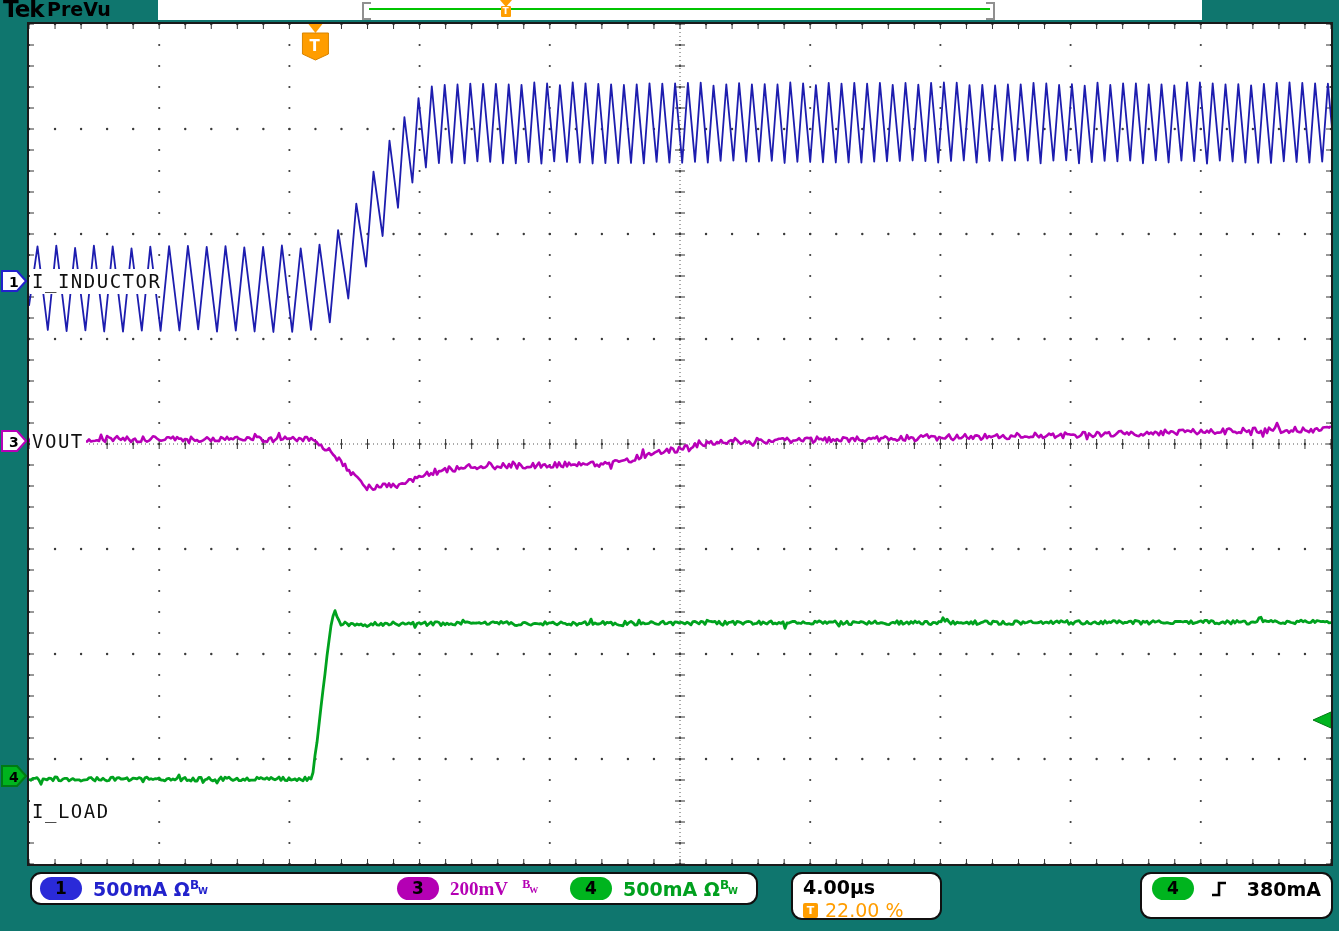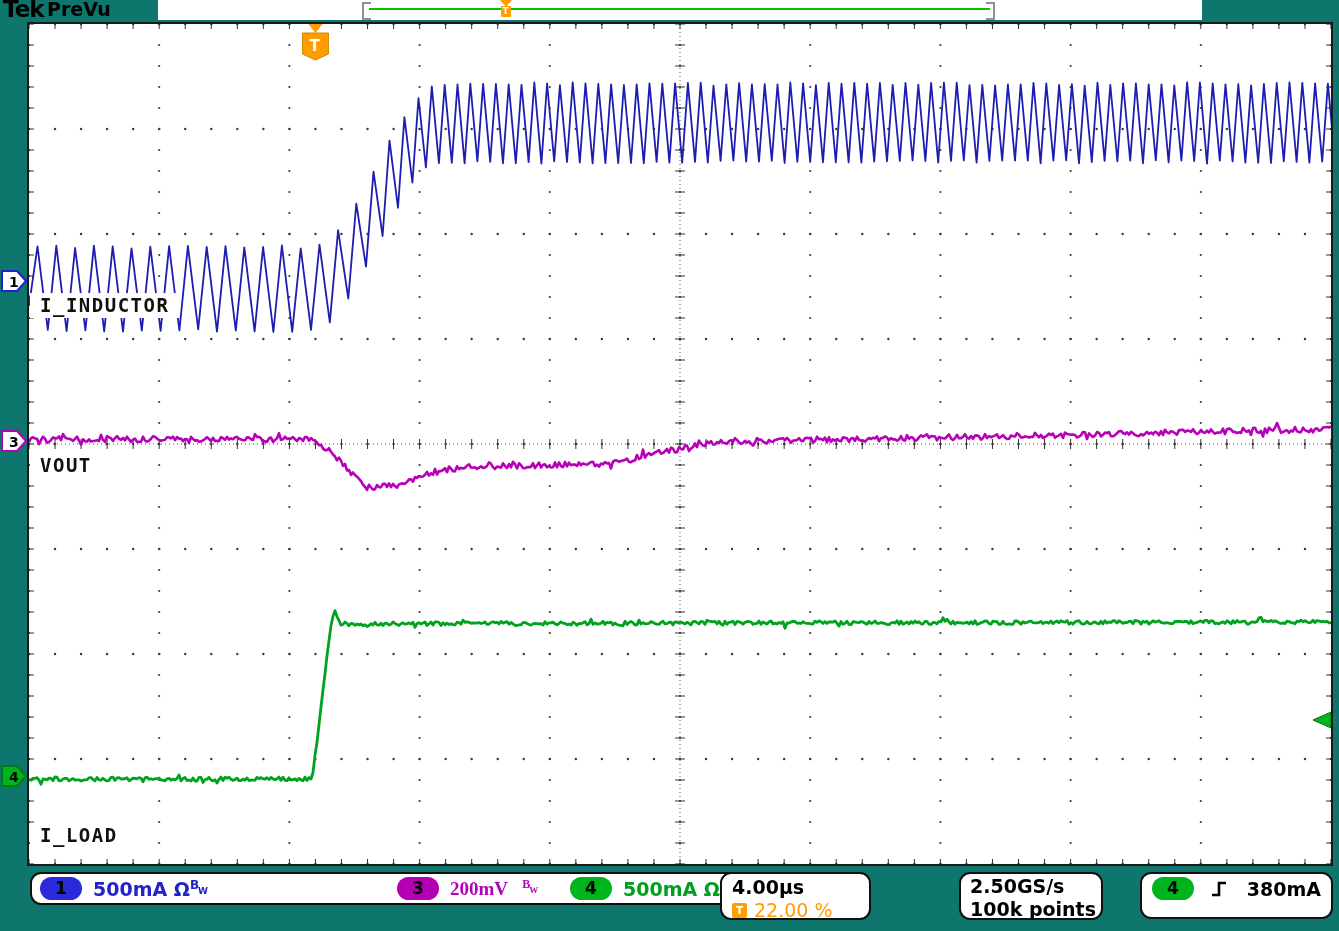--- a/index.html
+++ b/index.html
@@ -14,29 +14,29 @@
   .rbr-l{border-left:2px solid #909090;border-top:2px solid #909090;border-bottom:2px solid #909090;}
   .rbr-r{border-right:2px solid #909090;border-top:2px solid #909090;border-bottom:2px solid #909090;}
   .rec-trig{position:absolute;top:0;width:12px;height:18px;}
   .rec-trig .arr{position:absolute;left:0;top:0;width:0;height:0;border-left:6px solid transparent;border-right:6px solid transparent;border-top:7px solid #ff9d00;}
   .rec-trig .body{position:absolute;left:1px;top:6px;width:10px;height:11px;background:#ff9d00;border-radius:1px;
                   color:#fff;font-size:9px;font-weight:800;text-align:center;line-height:11px;}
   
   .graticule{position:absolute;left:27px;top:22px;width:1306px;height:844px;background:#fff;
              border:2px solid #1a1a1a;box-sizing:border-box;}
   .graticule svg.plot{position:absolute;left:0;top:0;width:100%;height:100%;}
-  .wave-label{position:absolute;left:1px;background:#fff;color:#101010;padding:0 10px;
+  .wave-label{position:absolute;left:1px;background:#fff;color:#101010;padding:0 2px;
               font-family:"DejaVu Sans Mono","Liberation Mono",monospace;
-              font-size:19px;font-weight:700;letter-spacing:1.5px;line-height:25px;z-index:5;margin-top:24px;}
+              font-size:19px;font-weight:400;letter-spacing:1.5px;line-height:25px;z-index:5;}
   
   .chmark{position:absolute;left:1px;width:26px;height:22px;z-index:6;}
   
   .box{position:absolute;background:#fff;border:2px solid #101010;border-radius:11px;box-sizing:border-box;}
   .box-ch{left:30px;top:872px;width:728px;height:33px;}
-  .box-time{left:720px;top:872px;width:151px;height:48px;}
+  .box-time{left:791px;top:872px;width:151px;height:48px;}
   .box-acq{left:959px;top:872px;width:144px;height:48px;}
   .box-trig{left:1140px;top:872px;width:193px;height:47px;}
   .chgroup{position:absolute;top:0;height:29px;display:flex;align-items:center;gap:11px;}
   .badge{width:42px;height:23px;border-radius:12px;text-align:center;line-height:23px;
          font-size:17px;font-weight:800;color:#000;flex:0 0 auto;}
   .b1{background:#2a2ad8;} .b3{background:#b400b4;} .b4{background:#00b41e;}
   .rd-txt{font-size:19px;font-weight:700;white-space:nowrap;}
   .c1{color:#2222cc;} .c3{color:#b400b4;font-family:Liberation Serif, serif;} .c4{color:#00a01e;}
   .bwB{font-size:12px;vertical-align:7px;font-weight:700;}
   .bwW{font-size:9px;vertical-align:2px;font-weight:700;margin-left:-1px;}
@@ -1309,24 +1309,20 @@
   </div>
 
   <div class="box box-time">
     <div class="tb-line1">4.00µs</div>
     <div class="tb-line2">
       <div class="tb-ticon">T</div>
       <span class="tb-pos">22.00 %</span>
     </div>
   </div>
 
-  <div class="box box-acq">
-    <div class="acq-line">2.50GS/s</div>
-    <div class="acq-line">100k points</div>
-  </div>
 
   <div class="box box-trig">
     <div class="trig-row">
       <div class="badge b4">4</div>
       <svg width="22" height="20">
         <path d="M3,16 L10,16 L10,4 L17,4" fill="none" stroke="#000" stroke-width="2.6"></path>
       </svg>
       <span class="trig-level">380mA</span>
     </div>
   </div>

